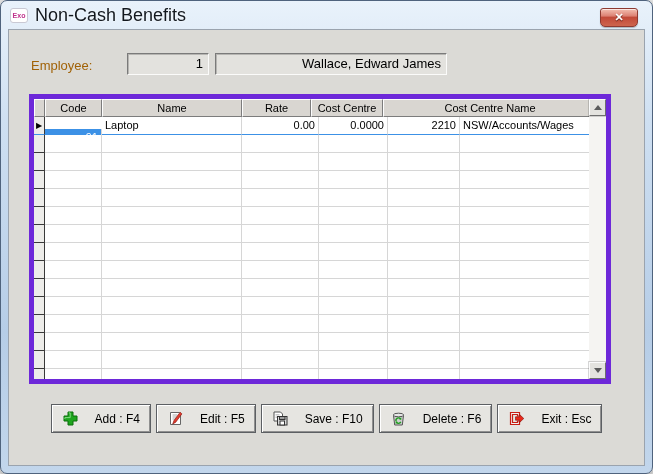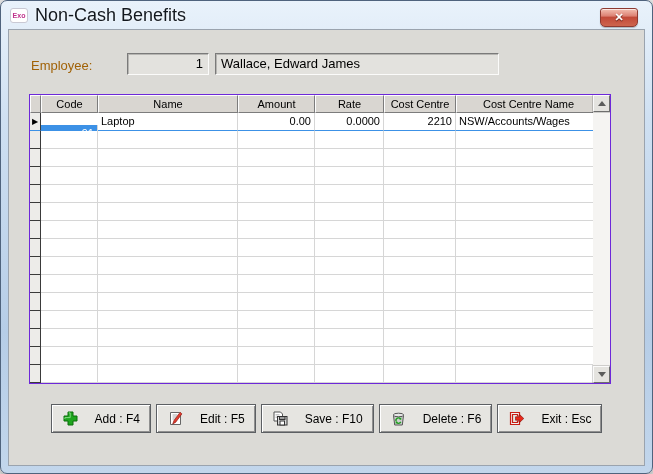--- a/index.html
+++ b/index.html
@@ -40,26 +40,26 @@
   
   .emp-label { position:absolute; left:22px; top:28px; font-size:13px; color:#a16207; }
   .field {
     position:absolute; top:23px; height:22px; background:#E3E2DE;
     border:1px solid; border-color:#7A7A7A #FBFBFA #FBFBFA #7A7A7A;
     box-shadow:inset 1px 1px 0 rgba(96,96,96,.35);
     font-size:13px; color:#000; line-height:20px; padding:0 5px;
     white-space:nowrap; overflow:hidden;
   }
   .id-field   { left:118px; width:82px;  text-align:right; }
-  .name-field { left:206px; width:284px; text-align:left; }
+  .name-field { left:206px; width:232px; text-align:right; }
 
   
   .grid {
     position:absolute; left:20px; top:64px; width:582px; height:290px;
-    background:#FFFFFF; border:1px solid #6d28d9; padding-right:10px;
+    background:#FFFFFF; border:5px solid #6d28d9; padding-right:10px;
     overflow:hidden;
   }
   .g-header { display:flex; height:18px; }
   .hcell {
     height:18px; background:#D9D6D1; font-size:11px; color:#000;
     text-align:center; line-height:16px;
     border:1px solid; border-color:#FDFDFD #7C7C7C #7C7C7C #FDFDFD;
     white-space:nowrap; overflow:hidden;
   }
   .g-row { display:flex; height:18px; }
@@ -125,21 +125,20 @@
     </div>
     <div class="field name-field">
       <span>Wallace, Edward James</span>
     </div>
 
     <div class="grid">
       <div class="g-header">
           <div class="hcell sel"></div>
           <div class="hcell c0">Code</div>
           <div class="hcell c1">Name</div>
-          <div class="hcell c2">Amount</div>
           <div class="hcell c3">Rate</div>
           <div class="hcell c4">Cost Centre</div>
           <div class="hcell c5">Cost Centre Name</div>
         </div>
       <div class="g-body">
           <div class="g-row selected">
             <div class="cell sel">
               <span class="arrow">▶</span>
             </div>
             <div class="cell c0 r">91</div>

